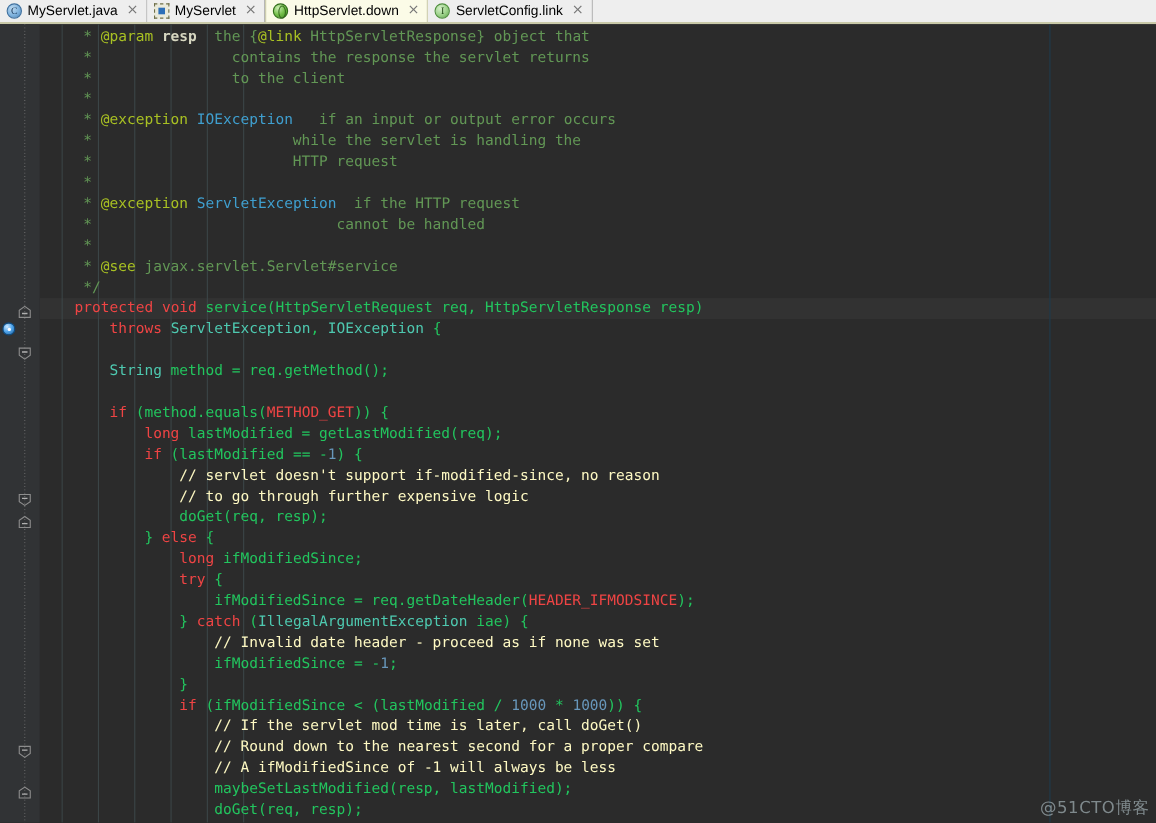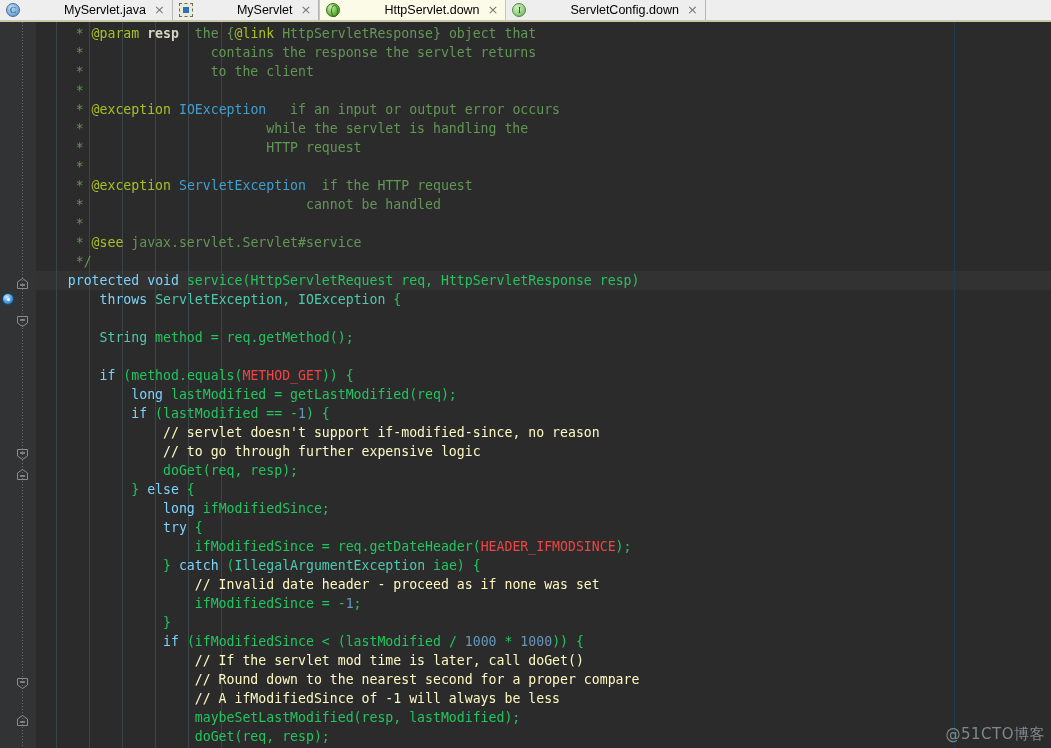--- a/index.html
+++ b/index.html
@@ -37,21 +37,21 @@
     box-sizing: border-box;
     white-space: nowrap;
     position: relative;
   }
   .tab.active {
     background: #fbfbe7;
     border-top: 2px solid #c9c9a8;
     border-left: 1px solid #c9c9a8;
     border-right: 1px solid #c9c9a8;
   }
-  .tab .tlabel { letter-spacing: 0px; margin-left: 39px; }
+  .tab .tlabel { letter-spacing: 0px; }
   .tab .tclose {
     color: #777;
     font-size: 13px;
     line-height: 10px;
     margin-left: 3px;
     font-family: "DejaVu Sans", sans-serif;
   }
   .tabicon {
     width: 14px; height: 14px;
     flex: 0 0 14px;
@@ -200,21 +200,21 @@
   .line { height: 19px; }
   .ind {
     position: absolute;
     top: 0; bottom: 0;
     width: 1px;
     background: #3b4547;
     z-index: 1;
   }
 
   
-  .t-kw   { color: #7dd3fc; }
+  .t-kw   { color: #ef4444; }
   .t-type { color: #4ec9b0; }
   .t-num  { color: #6897bb; }
   .t-cmt  { color: #fef9c3; font-style: normal; }
   .t-doc  { color: #629755; }
   .t-dtag { color: #a8c023; }
   .t-dtype{ color: #3f9fcf; }
   .t-const{ color: #ef4444; }
   .t-param{ color: #d6d6c0; }
   .t-punct{ color: #22c55e; }
 
@@ -243,21 +243,21 @@
       <span class="tlabel">MyServlet</span>
       <span class="tclose">×</span>
     </div>
     <div class="tab active">
       <span class="tabicon ic-globe"></span>
       <span class="tlabel">HttpServlet.down</span>
       <span class="tclose">×</span>
     </div>
     <div class="tab">
       <span class="tabicon ic-iface">I</span>
-      <span class="tlabel">ServletConfig.down</span>
+      <span class="tlabel">ServletConfig.link</span>
       <span class="tclose">×</span>
     </div>
   </div>
 
 <div id="editor" style="background: rgb(43, 43, 43);">
 
   <div id="gutter" style="background: rgb(49, 51, 53);">
     <div id="foldruler"></div>
   <div class="foldmark" style="top: 255px;">
         <svg width="13" height="13" viewBox="0 0 13 13">

